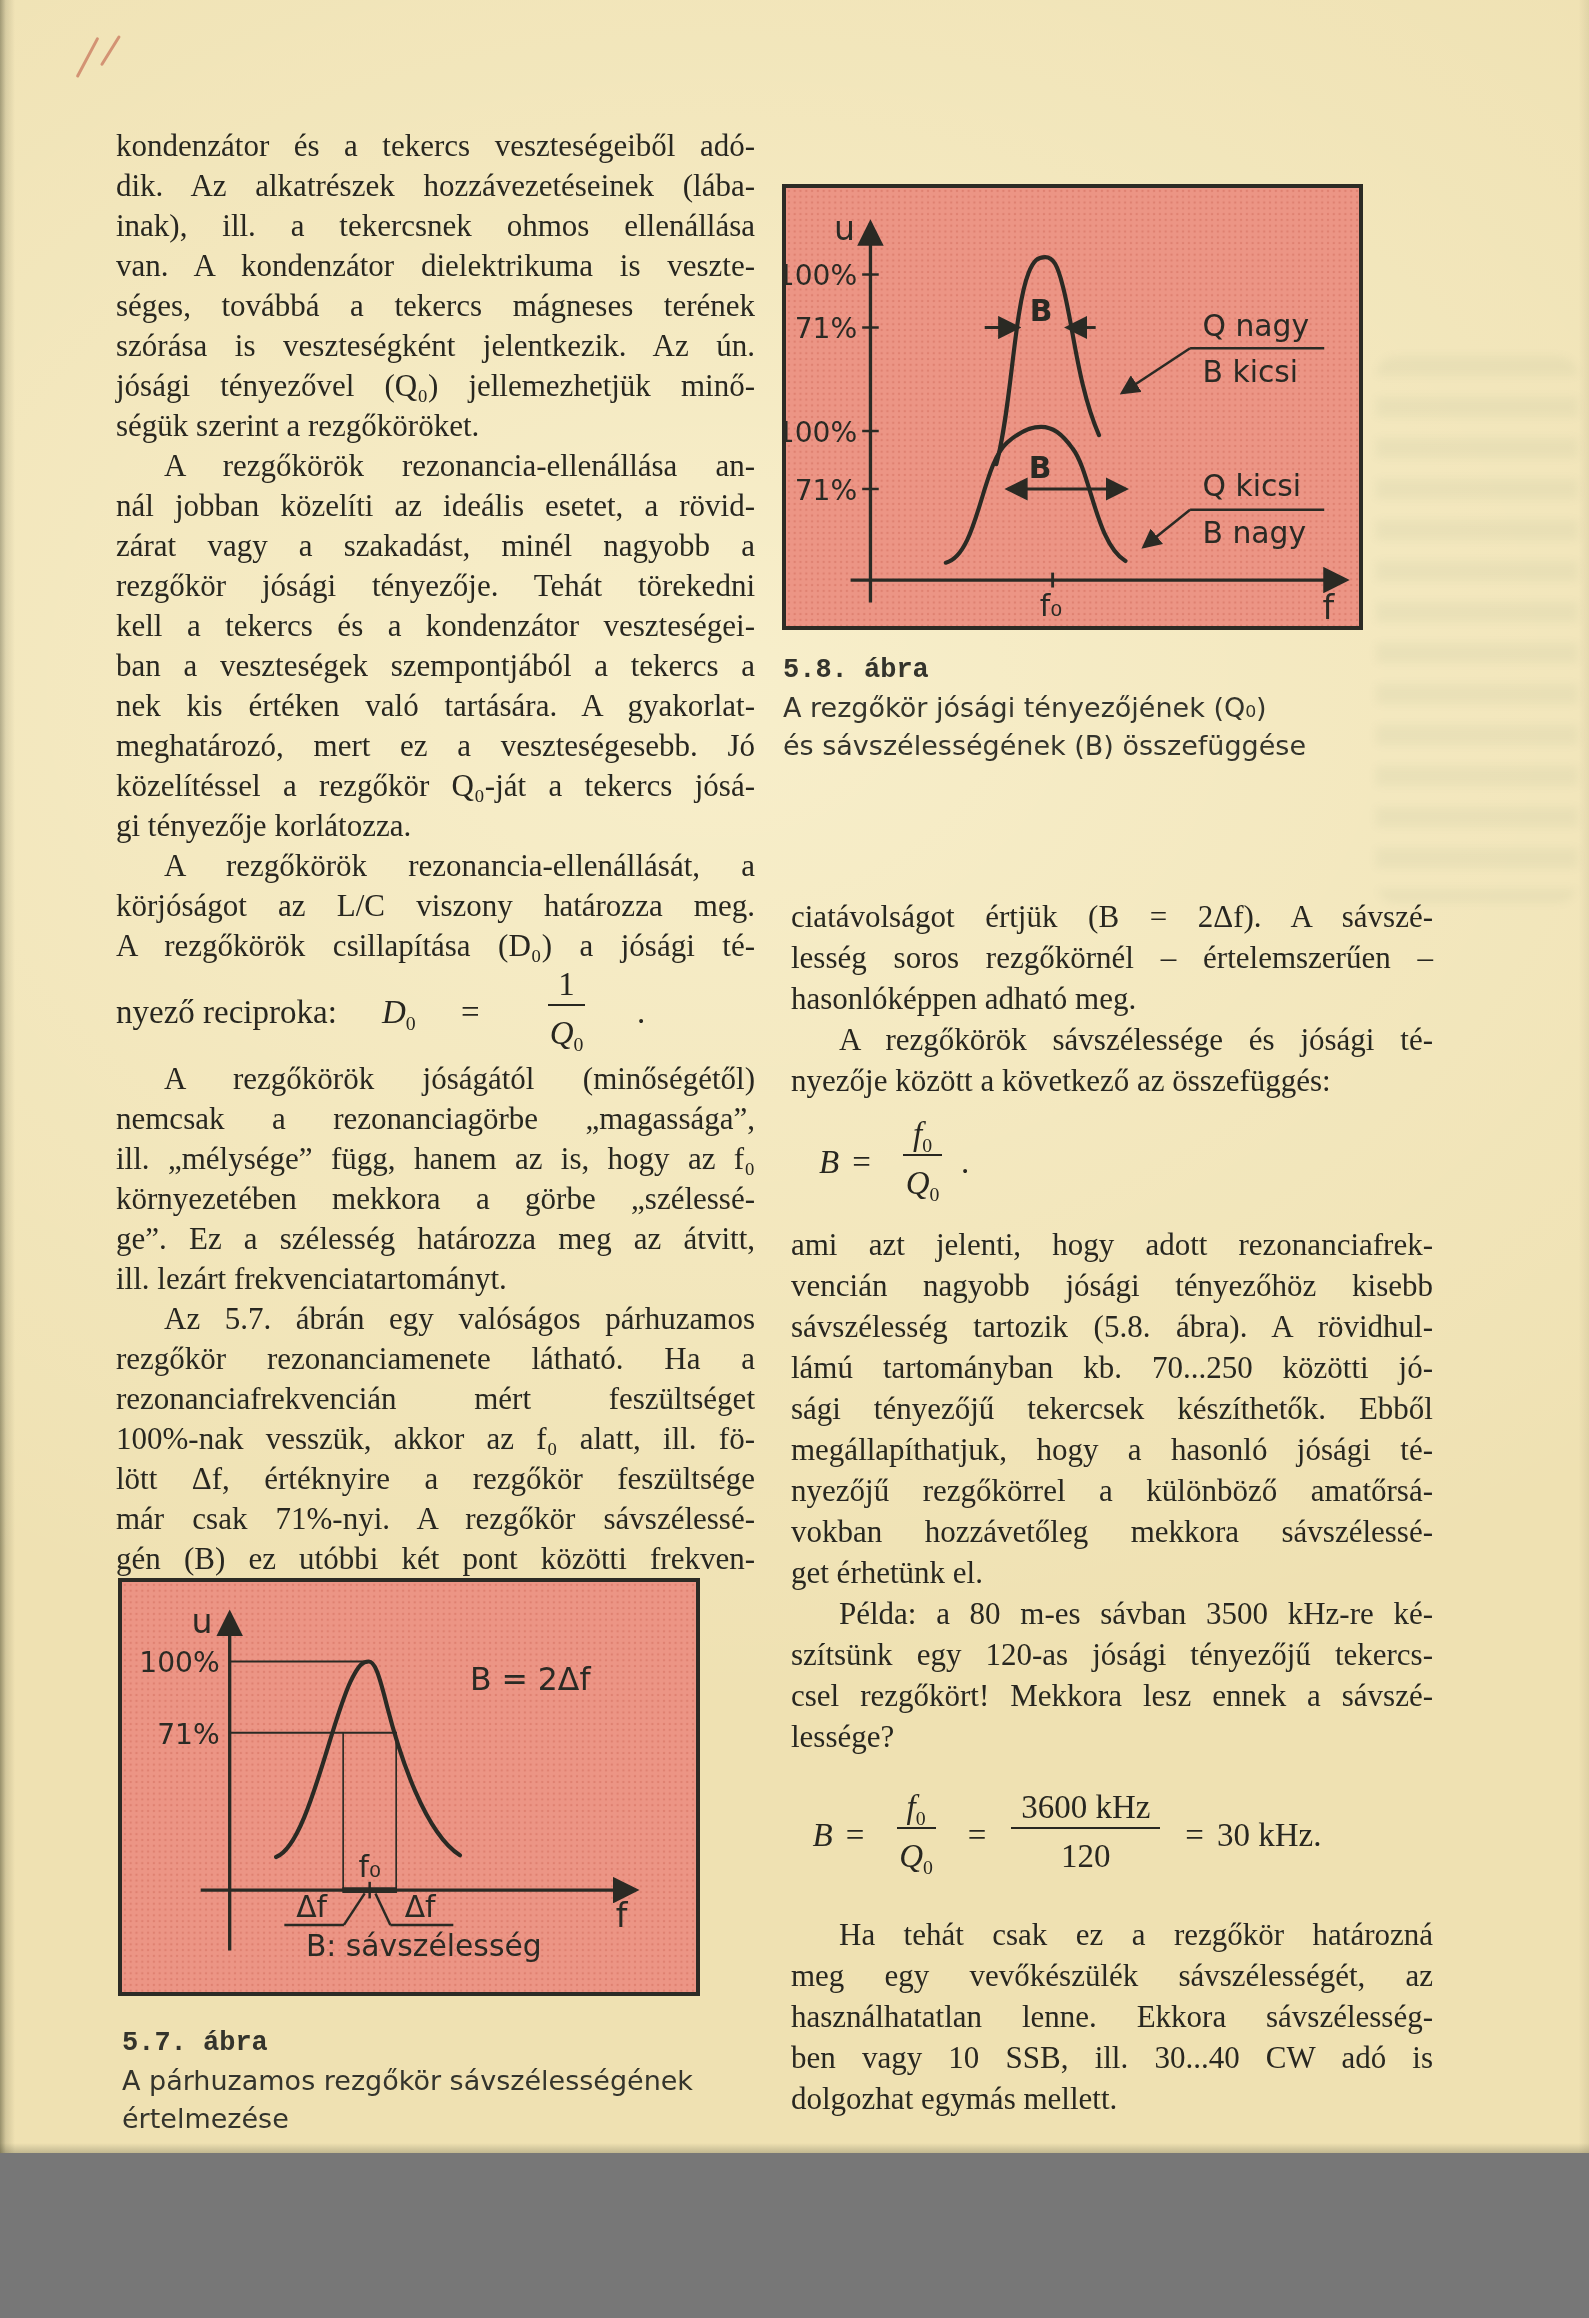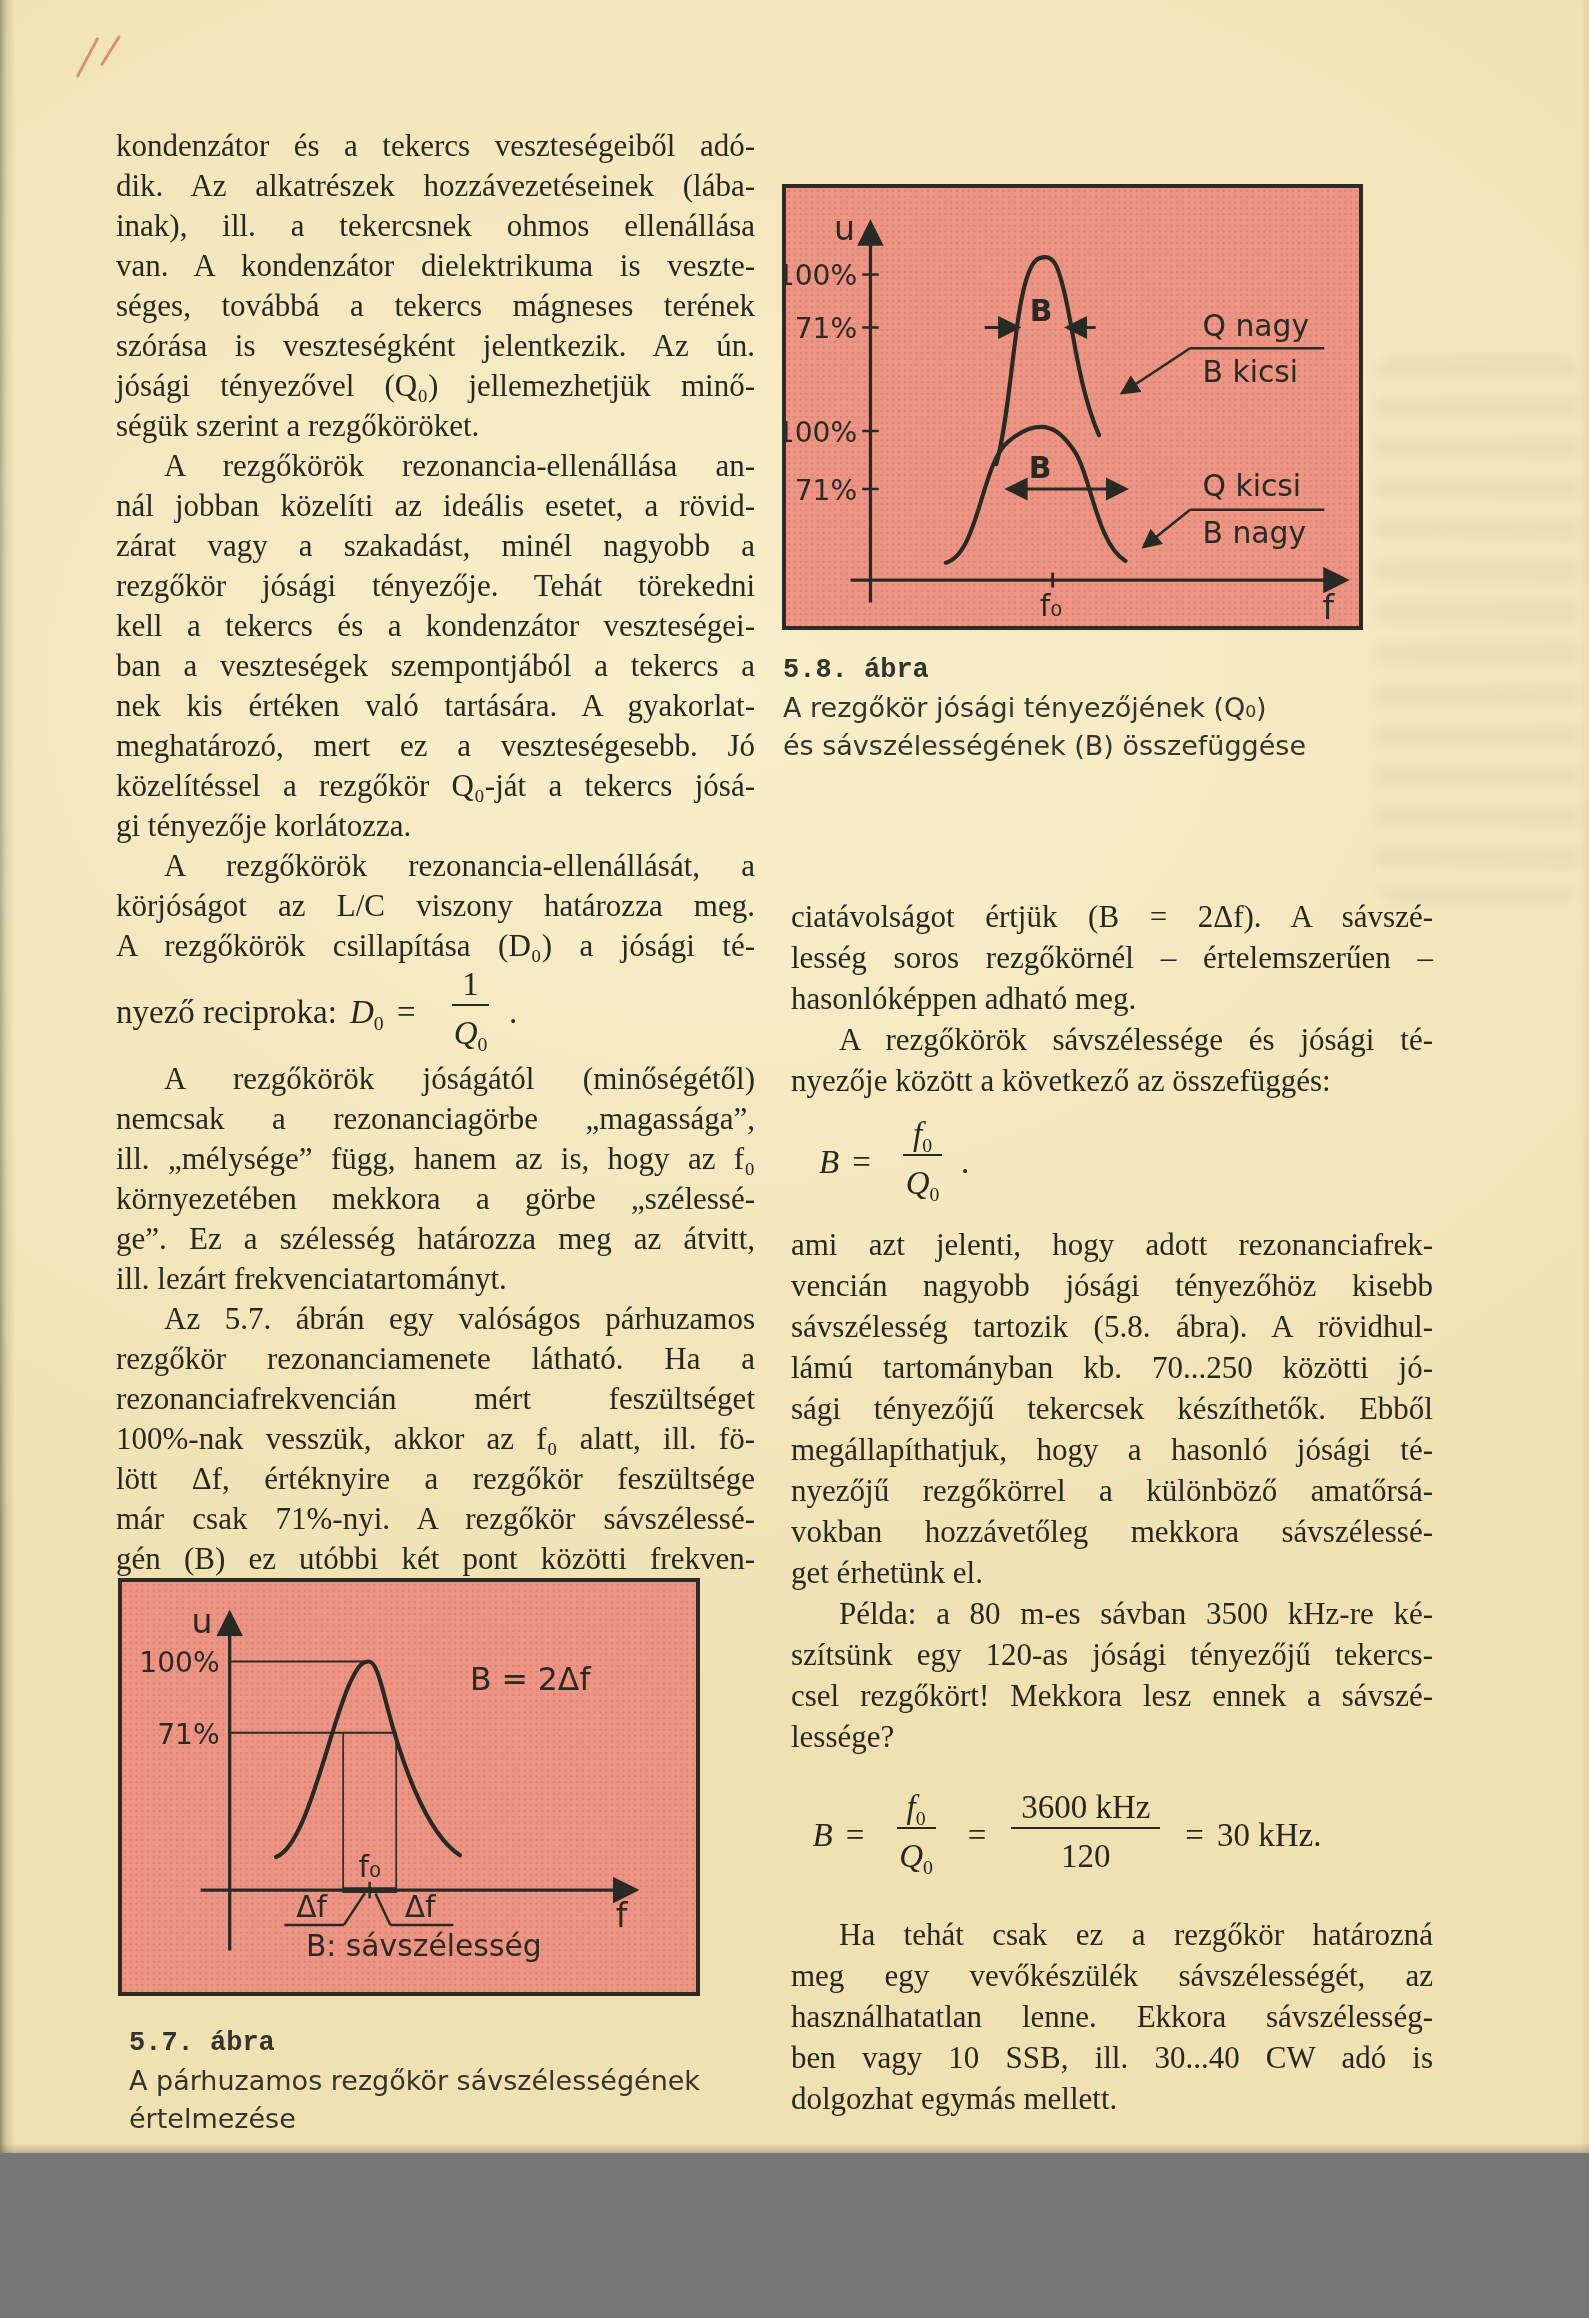--- a/index.html
+++ b/index.html
@@ -26,21 +26,21 @@
   .col-right{left:791px;top:896px;width:642px;}
   .col-right .line{height:41px;line-height:41px;}
 
   
   .formula{display:flex;align-items:center;font-size:33px;color:#282720;}
   .formula .it{font-style:italic;}
   .formula sub{font-size:0.60em;vertical-align:-0.35em;line-height:0;}
   .frac{display:inline-flex;flex-direction:column;align-items:center;margin:0 11.6px;line-height:1.18;}
   .frac .num{padding:0 10px;border-bottom:2.5px solid #282720;text-align:center;}
   .frac .den{padding:8px 10px;text-align:right;}
-  .f-damping{height:93px;}
+  .f-damping{height:93px;gap:32px;}
   .f-damping .frac{margin-left:15px;}
   .f-bw{height:123px;padding-left:28px;}
   .f-ex{height:157px;padding-left:21.5px;}
   .f-eq{margin:0 13.2px;}
 
   
   .fig{
     position:absolute;box-sizing:border-box;
     background-color:#ec9585;
     background-image:radial-gradient(rgba(193,84,67,.30) 1px, rgba(0,0,0,0) 1.6px);
@@ -50,21 +50,21 @@
   .fig svg{position:absolute;left:0;top:0;width:100%;height:100%;}
   .fig-58{left:782px;top:184px;width:581px;height:446px;}
   .fig-57{left:118px;top:1578px;width:582px;height:418px;}
   svg text{font-family:"DejaVu Sans",sans-serif;fill:#2a2a24;}
   svg .ln{stroke:#2a2a24;fill:none;}
 
   
   .caption{position:absolute;font-family:"DejaVu Sans",sans-serif;font-size:27px;line-height:38px;color:#34342c;}
   .caption .cap-title{font-weight:bold;font-family:Liberation Mono, monospace;}
   .cap-58{left:783px;top:651px;width:547px;}
-  .cap-57{left:129px;top:2024px;width:571px;}
+  .cap-57{left:122px;top:2024px;width:571px;}
 
   
   .page-number{position:absolute;left:1368px;top:2166px;font-family:"Liberation Sans","DejaVu Sans",sans-serif;font-weight:700;font-size:38px;color:#393830;margin-left:34px;}
   .sig-mark{position:absolute;left:118px;top:2183px;font-size:25px;color:#45443a;}
 
   
   .scratch{position:absolute;background:#b5412f;opacity:.5;border-radius:1.7px;}
   .scratch.s1{left:86px;top:35px;width:3.3px;height:45px;transform:rotate(28deg);}
   .scratch.s2{left:109px;top:33px;width:2.5px;height:35px;transform:rotate(32deg);}
   .bleed{

